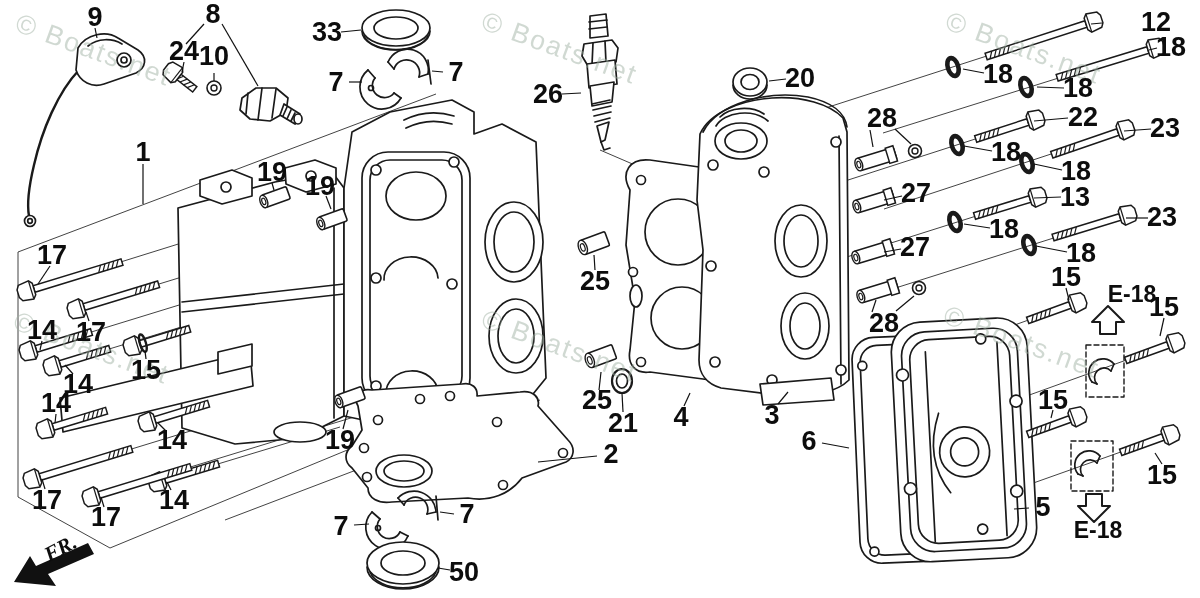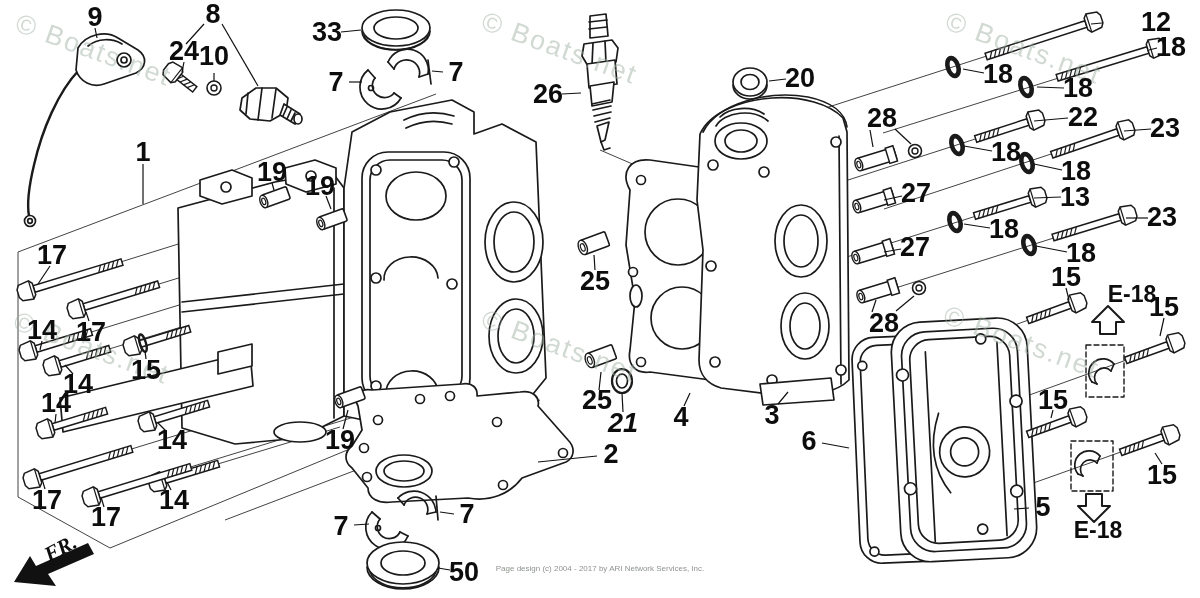--- a/index.html
+++ b/index.html
@@ -676,29 +676,28 @@
       <div class="callout" style="left: 91px; top: 332px;">17</div>
       <div class="callout" style="left: 146px; top: 370px;">15</div>
       <div class="callout" style="left: 78px; top: 384px;">14</div>
       <div class="callout" style="left: 56px; top: 403px;">14</div>
       <div class="callout" style="left: 172px; top: 440px;">14</div>
       <div class="callout" style="left: 47px; top: 500px;">17</div>
       <div class="callout" style="left: 174px; top: 500px;">14</div>
       <div class="callout" style="left: 106px; top: 517px;">17</div>
       <div class="callout" style="left: 595px; top: 281px;">25</div>
       <div class="callout" style="left: 597px; top: 400px;">25</div>
-      <div class="callout" style="left: 623px; top: 423px; font-style: italic;">21</div>
+      <div class="callout" style="left: 623px; top: 423px;">21</div>
       <div class="callout" style="left: 681px; top: 417px;">4</div>
       <div class="callout" style="left: 772px; top: 415px;">3</div>
       <div class="callout" style="left: 611px; top: 454px;">2</div>
       <div class="callout" style="left: 340px; top: 440px;">19</div>
       <div class="callout" style="left: 341px; top: 526px;">7</div>
       <div class="callout" style="left: 467px; top: 514px;">7</div>
       <div class="callout" style="left: 464px; top: 572px;">50</div>
       <div class="callout" style="left: 809px; top: 441px;">6</div>
       <div class="callout" style="left: 1043px; top: 507px;">5</div>
       <div class="callout e18" style="left: 1132px; top: 294px;">E-18</div>
       <div class="callout e18" style="left: 1098px; top: 530px;">E-18</div>
     </div>
 
-  <div id="foot2" class="footline">Page design (c) 2004 - 2017 by ARI Network Services, Inc.</div>
   <div id="fr">FR.</div>
 </div>
 
 </body></html>

